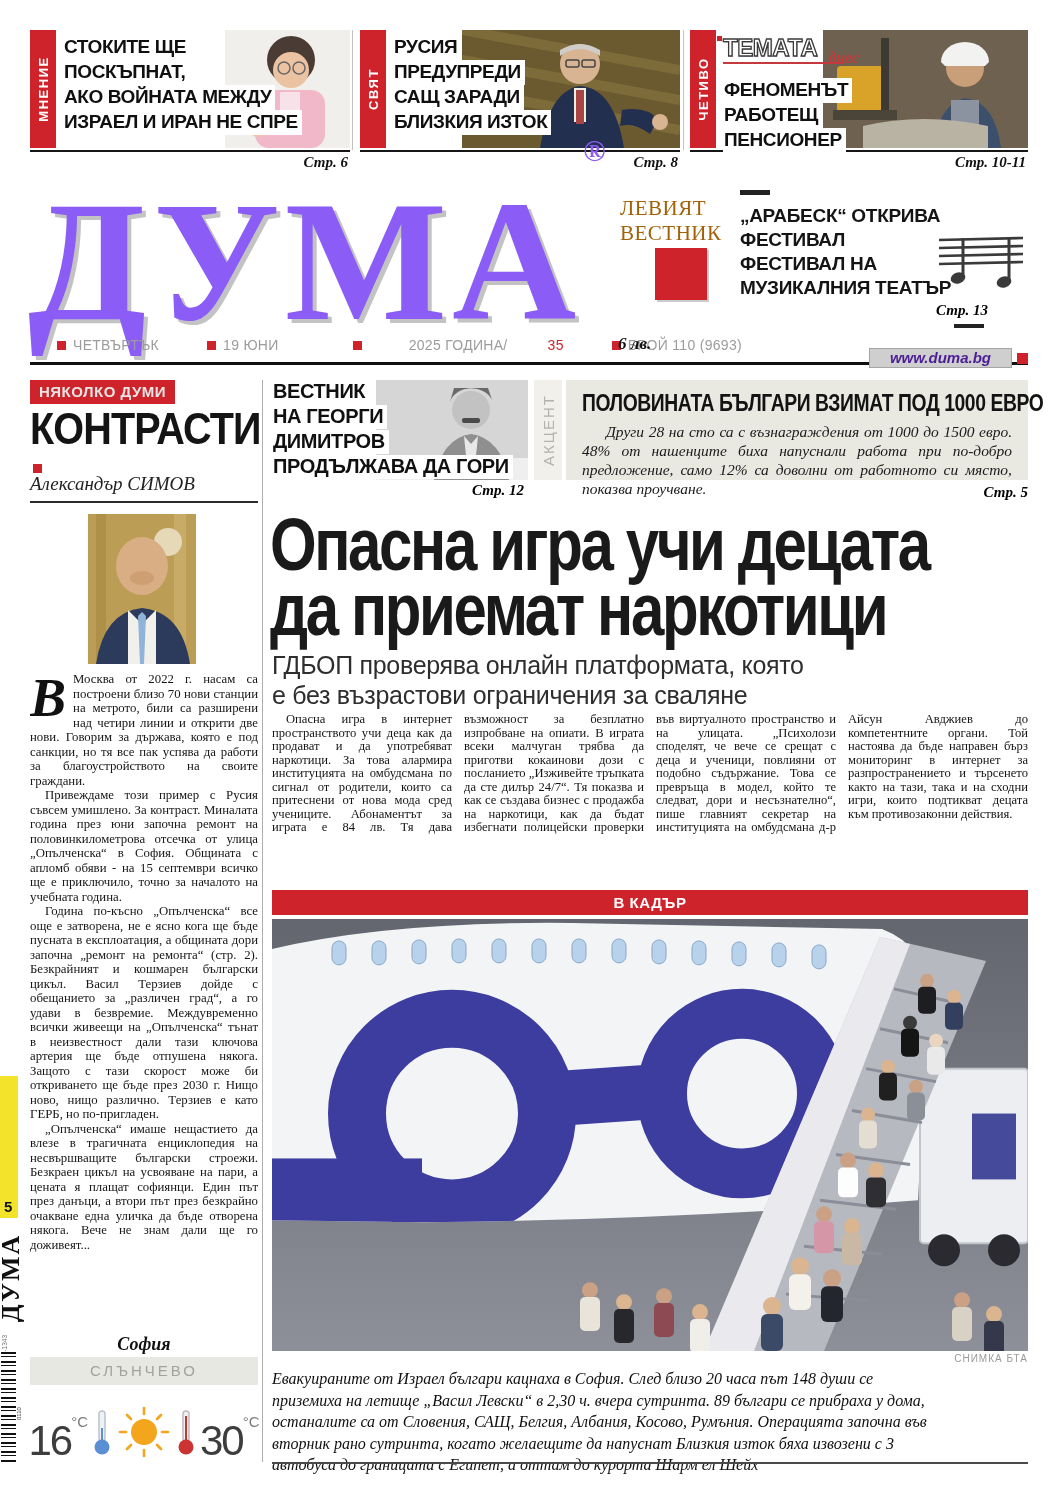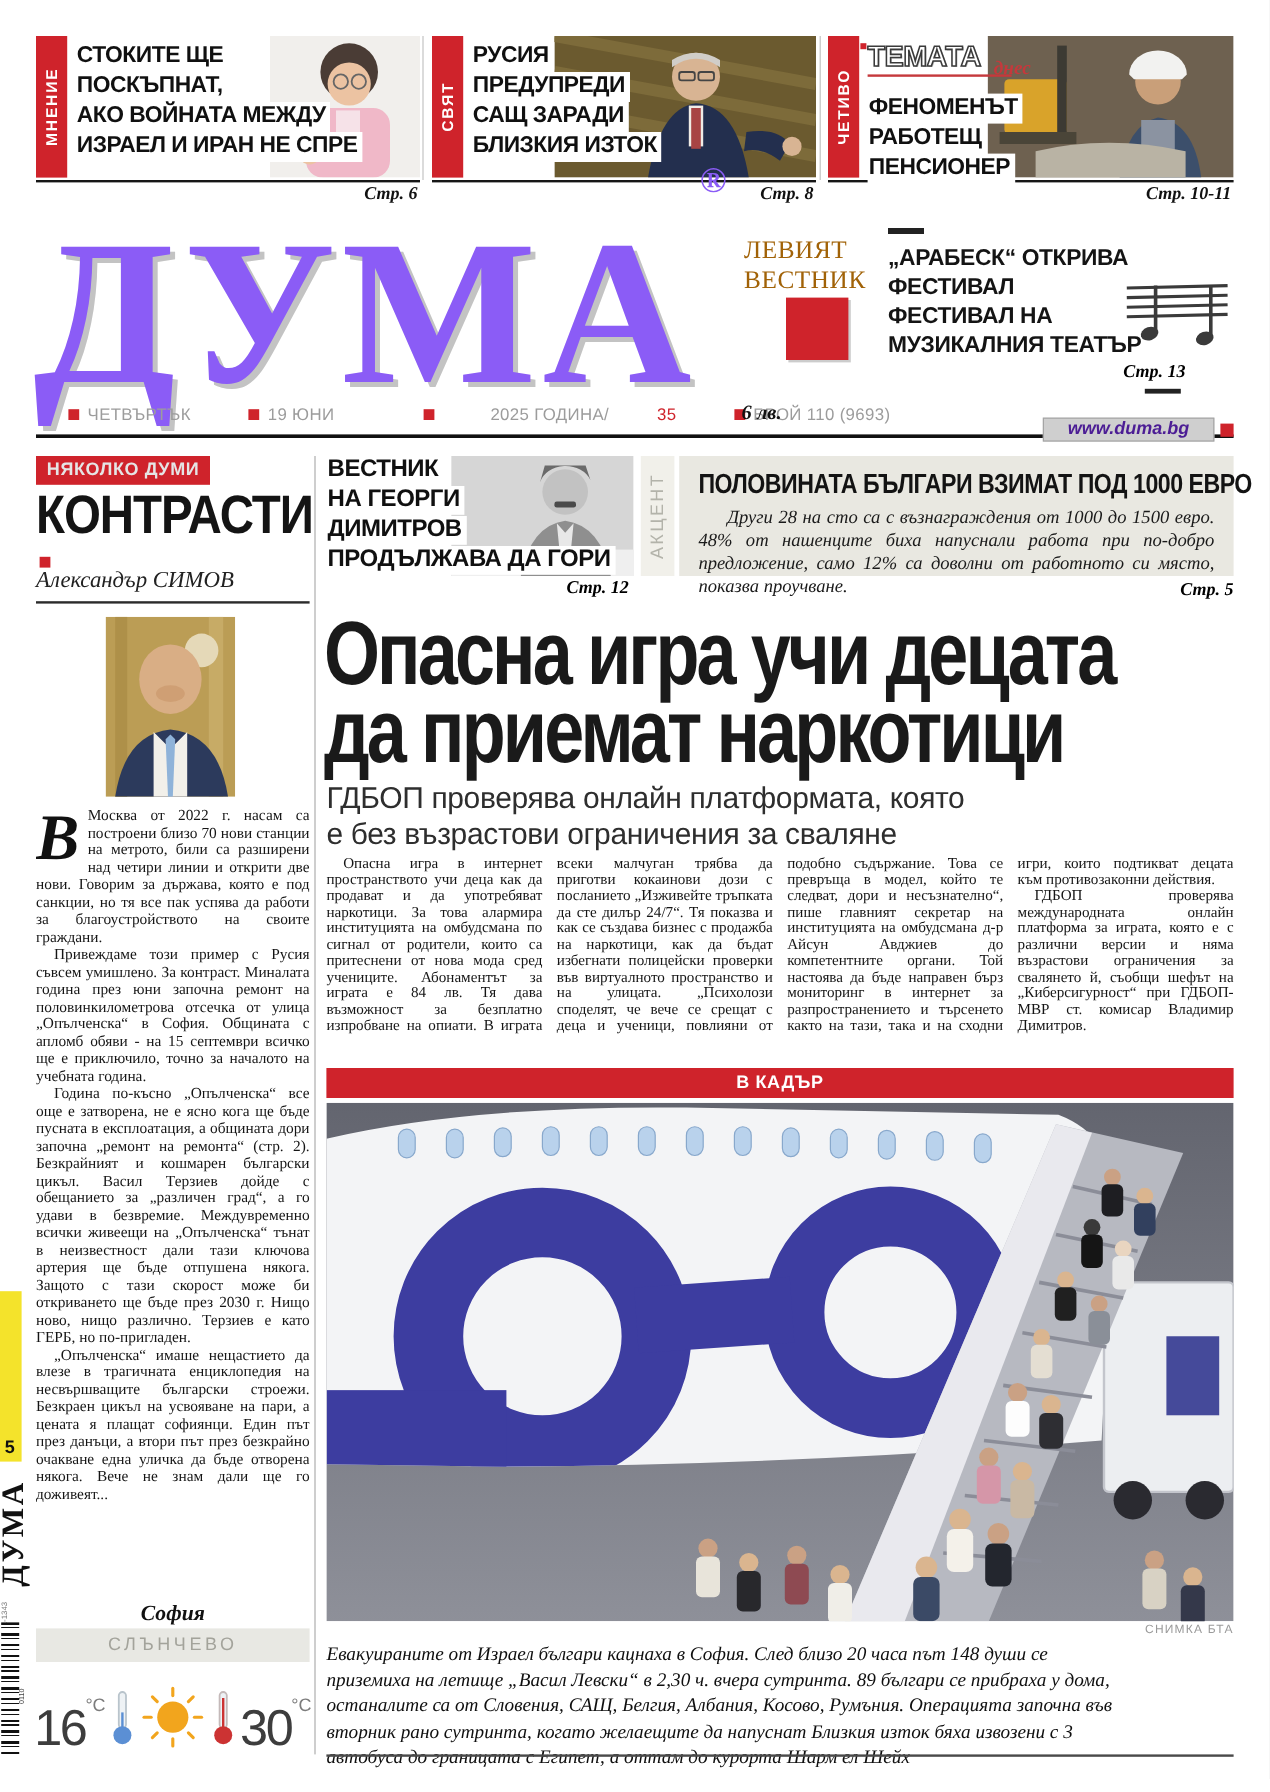--- a/index.html
+++ b/index.html
@@ -348,21 +348,20 @@
   <div class="headline">
     <div>Опасна игра учи децата</div>
     <div>да приемат наркотици</div>
   </div>
   <div class="deck">
     <div>ГДБОП проверява онлайн платформата, която</div>
     <div>е без възрастови ограничения за сваляне</div>
   </div>
   <div class="lead-body">
     <p>Опасна игра в интернет пространството учи деца как да продават и да употребяват наркотици. За това алармира институцията на омбудсмана по сигнал от родители, които са притеснени от нова мода сред учениците. Абонаментът за играта е 84 лв. Тя дава възможност за безплатно изпробване на опиати. В играта всеки малчуган трябва да приготви кокаинови дози с посланието „Изживейте тръпката да сте дилър 24/7“. Тя показва и как се създава бизнес с продажба на наркотици, как да бъдат избегнати полицейски проверки във виртуалното пространство и на улицата. „Психолози споделят, че вече се срещат с деца и ученици, повлияни от подобно съдържание. Това се превръща в модел, който те следват, дори и несъзнателно“, пише главният секретар на институцията на омбудсмана д-р Айсун Авджиев до компетентните органи. Той настоява да бъде направен бърз мониторинг в интернет за разпространението и търсенето както на тази, така и на сходни игри, които подтикват децата към противозаконни действия.</p>
-    <p>ГДБОП проверява международната онлайн платформа за играта, която е с различни версии и няма възрастови ограничения за свалянето й, съобщи шефът на „Киберсигурност“ при ГДБОП-МВР ст. комисар Владимир Димитров.</p>
   </div>
 
   <div class="vk-bar">В КАДЪР</div>
 
   <svg class="big-photo" viewBox="0 0 756 433" preserveAspectRatio="none">
     <defs>
       <linearGradient id="nbg" x1="0" y1="0" x2="0" y2="1">
         <stop offset="0" stop-color="#63656f"></stop>
           <stop offset="1" stop-color="#8e9099"></stop>
       </linearGradient>

